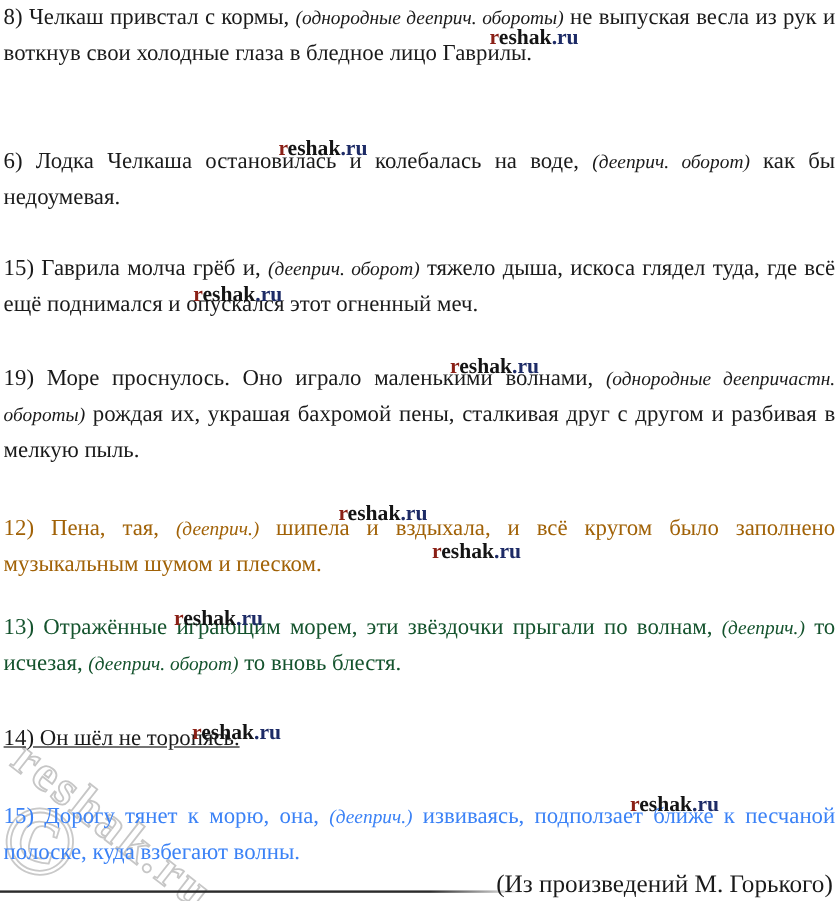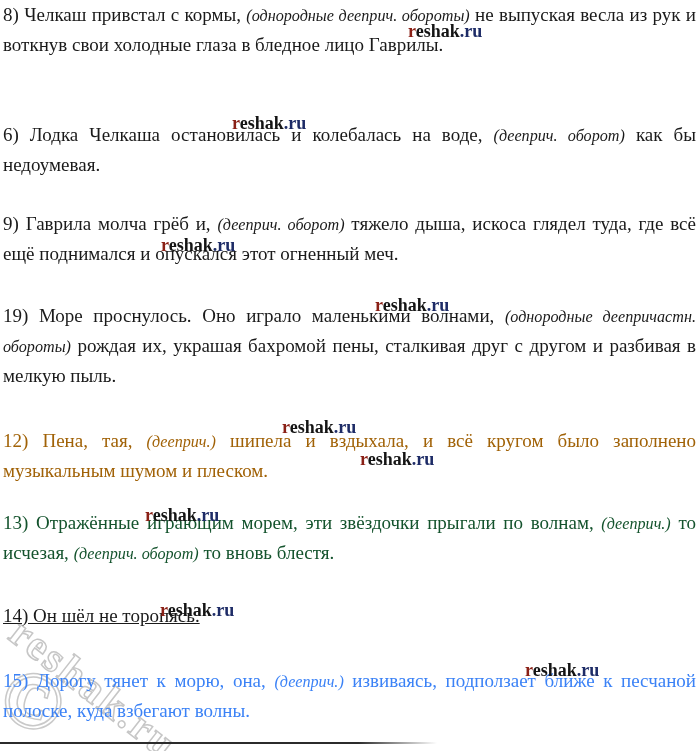--- a/index.html
+++ b/index.html
@@ -81,27 +81,28 @@
     z-index:1;
   }
 </style>
 </head>
 <body>
 
 <div class="page">
   <div id="items">
       <div class="para" style="top: 0px; color: rgb(26, 26, 26);"><span class="seg">8) Челкаш привстал с кормы, </span><span class="annot">(однородные дееприч. обороты)</span><span class="seg"> не выпуская весла из рук и воткнув свои холодные глаза в бледное лицо Гаврилы.</span></div>
       <div class="para" style="top: 120px; color: rgb(26, 26, 26);"><span class="seg">6) Лодка Челкаша остановилась и колебалась на воде, </span><span class="annot">(дееприч. оборот)</span><span class="seg"> как бы недоумевая.</span></div>
-      <div class="para" style="top: 209px; color: rgb(26, 26, 26);"><span class="seg">9) Гаврила молча грёб и, </span><span class="annot">(дееприч. оборот)</span><span class="seg"> тяжело дыша, искоса глядел туда, где всё ещё поднимался и опускался этот огненный меч.</span></div>
+      <div class="para" style="top: 209px; color: rgb(26, 26, 26);"><span class="seg">15) Гаврила молча грёб и, </span><span class="annot">(дееприч. оборот)</span><span class="seg"> тяжело дыша, искоса глядел туда, где всё ещё поднимался и опускался этот огненный меч.</span></div>
       <div class="para" style="top: 301px; color: rgb(26, 26, 26);"><span class="seg">19) Море проснулось. Оно играло маленькими волнами, </span><span class="annot">(однородные деепричастн. обороты)</span><span class="seg"> рождая их, украшая бахромой пены, сталкивая друг с другом и разбивая в мелкую пыль.</span></div>
       <div class="para" style="top: 426px; color: #a16207;"><span class="seg">12) Пена, тая, </span><span class="annot">(дееприч.)</span><span class="seg"> шипела и вздыхала, и всё кругом было заполнено музыкальным шумом и плеском.</span></div>
       <div class="para" style="top: 508px; color: #14532d;"><span class="seg">13) Отражённые играющим морем, эти звёздочки прыгали по волнам, </span><span class="annot">(дееприч.)</span><span class="seg"> то исчезая, </span><span class="annot">(дееприч. оборот)</span><span class="seg"> то вновь блестя.</span></div>
       <div class="para" style="top: 601px; color: rgb(26, 26, 26); text-decoration: underline;"><span class="seg">14) Он шёл не торопясь.</span></div>
       <div class="para" style="top: 666px; color: #3b82f6;"><span class="seg">15) Дорогу тянет к морю, она, </span><span class="annot">(дееприч.)</span><span class="seg"> извиваясь, подползает ближе к песчаной полоске, куда взбегают волны.</span></div>
     </div>
+  <div class="attribution">(Из произведений М. Горького)</div>
   <div id="inline-watermarks">
       <div class="wm" style="left: 408px; top: 22px;"><span style="color: rgb(138, 32, 22);">r</span><span style="color: rgb(20, 20, 20);">eshak</span><span style="color: rgb(29, 43, 102);">.ru</span></div>
       <div class="wm" style="left: 232px; top: 114px;"><span style="color: rgb(138, 32, 22);">r</span><span style="color: rgb(20, 20, 20);">eshak</span><span style="color: rgb(29, 43, 102);">.ru</span></div>
       <div class="wm" style="left: 161px; top: 236px;"><span style="color: rgb(138, 32, 22);">r</span><span style="color: rgb(20, 20, 20);">eshak</span><span style="color: rgb(29, 43, 102);">.ru</span></div>
       <div class="wm" style="left: 375px; top: 296px;"><span style="color: rgb(138, 32, 22);">r</span><span style="color: rgb(20, 20, 20);">eshak</span><span style="color: rgb(29, 43, 102);">.ru</span></div>
       <div class="wm" style="left: 282px; top: 418px;"><span style="color: rgb(138, 32, 22);">r</span><span style="color: rgb(20, 20, 20);">eshak</span><span style="color: rgb(29, 43, 102);">.ru</span></div>
       <div class="wm" style="left: 360px; top: 450px;"><span style="color: rgb(138, 32, 22);">r</span><span style="color: rgb(20, 20, 20);">eshak</span><span style="color: rgb(29, 43, 102);">.ru</span></div>
       <div class="wm" style="left: 145px; top: 506px;"><span style="color: rgb(138, 32, 22);">r</span><span style="color: rgb(20, 20, 20);">eshak</span><span style="color: rgb(29, 43, 102);">.ru</span></div>
       <div class="wm" style="left: 160px; top: 601px;"><span style="color: rgb(138, 32, 22);">r</span><span style="color: rgb(20, 20, 20);">eshak</span><span style="color: rgb(29, 43, 102);">.ru</span></div>
       <div class="wm" style="left: 525px; top: 661px;"><span style="color: rgb(138, 32, 22);">r</span><span style="color: rgb(20, 20, 20);">eshak</span><span style="color: rgb(29, 43, 102);">.ru</span></div>

